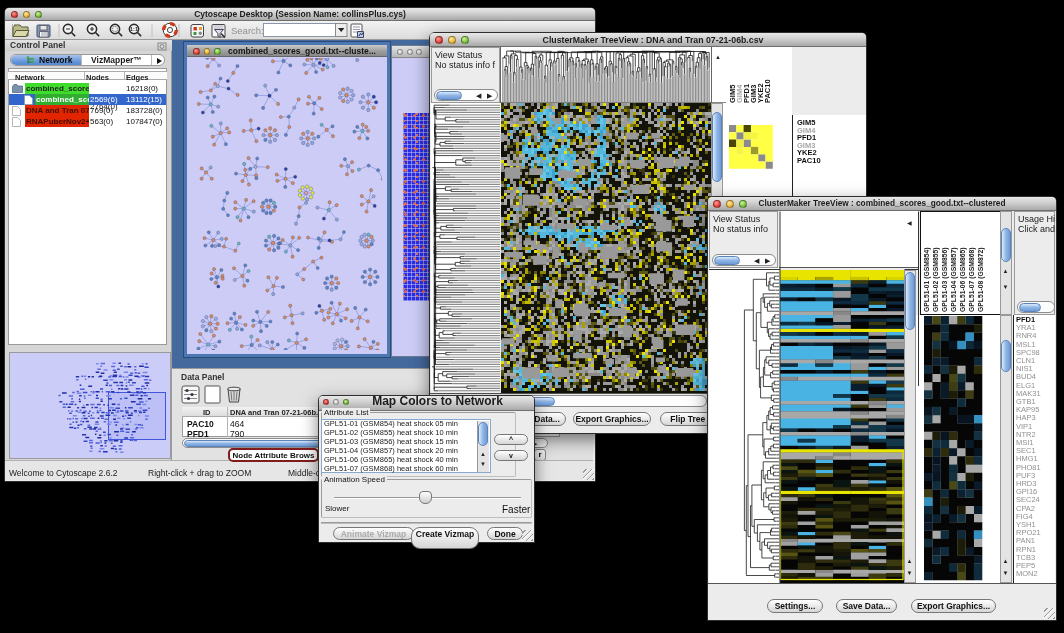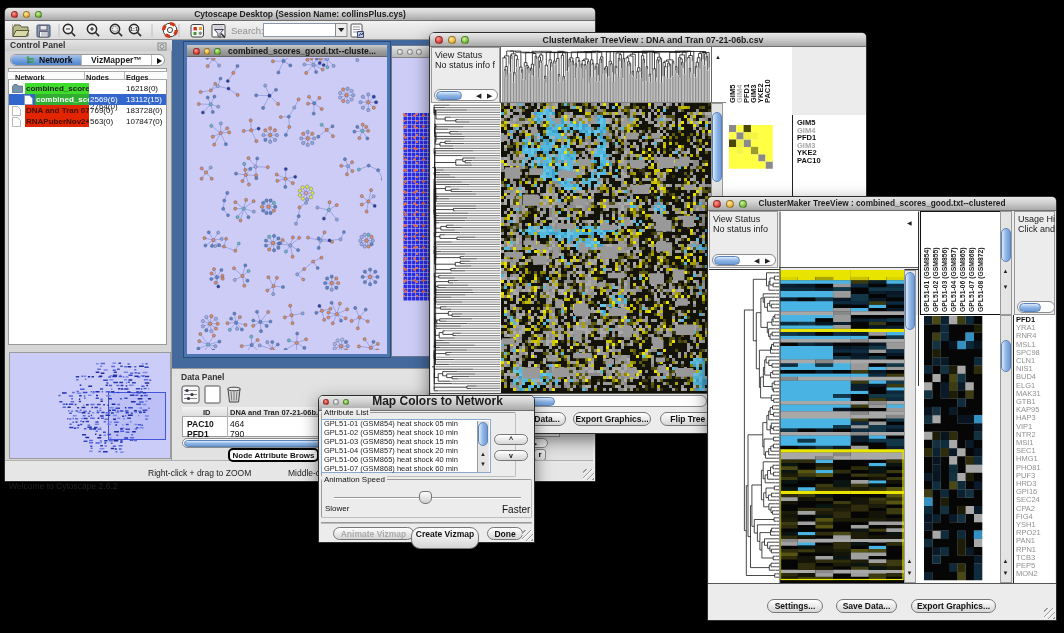--- a/index.html
+++ b/index.html
@@ -247,25 +247,25 @@
   <span class="abs" style="left:5px;top:1.5px;font-weight:bold">PAC10</span>
       <span class="abs" style="left:48px;top:1.5px">464</span>
   <span class="abs" style="left:5px;top:11.5px;font-weight:bold">PFD1</span>
       <span class="abs" style="left:48px;top:11.5px">790</span>
   <div class="vr" style="left:45px;top:0;height:20px"></div>
  </div>
  <div class="sbh" style="left:177px;top:430px;width:366px;height:10px"></div>
  <div class="pill" style="left:179px;top:431.5px;width:330px;height:7px"></div>
  <div class="sarr" style="left:516px;top:432px">◀</div>
     <div class="sarr" style="left:527px;top:432px">▶</div>
- <div class="abs" style="left:223px;top:440px;width:91px;height:14px;background:#fff;border:2px solid #000000;border-radius:5px;font-size:8px;font-weight:bold;color:#111;text-align:center;line-height:11px;z-index:3">Node Attribute Brows</div>
+ <div class="abs" style="left:223px;top:440px;width:91px;height:14px;background:#fff;border:2px solid #7f1d1d;border-radius:5px;font-size:8px;font-weight:bold;color:#111;text-align:center;line-height:11px;z-index:3">Node Attribute Brows</div>
  <div class="abs" style="left:529px;top:441px;width:12px;height:12px;background:linear-gradient(#fff,#ddd);border:1px solid #888;border-radius:3px;font-size:8px;font-weight:bold;text-align:center;line-height:10px">r</div>
 
  <div class="abs" style="left:0;top:452px;width:588px;height:20px;background:#e6e6e6;border-top:1px solid #b0b0b0;font-size:8.5px;color:#222">
-  <span class="abs" style="left:4px;top:20px">Welcome to Cytoscape 2.6.2</span>
+  <span class="abs" style="left:4px;top:7px">Welcome to Cytoscape 2.6.2</span>
   <span class="abs" style="left:143px;top:7px">Right-click + drag  to  ZOOM</span>
   <span class="abs" style="left:283px;top:7px">Middle-click + drag  to  PAN</span>
  </div>
  <div class="grip" style="right:1px;bottom:1px"></div>
 </div>
 
 <div class="win" style="z-index:30;left:430px;top:33px;width:436px;height:400px">
  <div class="tbar" style="height:14px;font-size:8.75px;line-height:14px;text-indent:10px">ClusterMaker TreeView : DNA and Tran 07-21-06b.csv</div>
  <div class="lights" style="left:5px;top:3px">
       <div class="lt red" style="width:8px;height:8px"></div>

